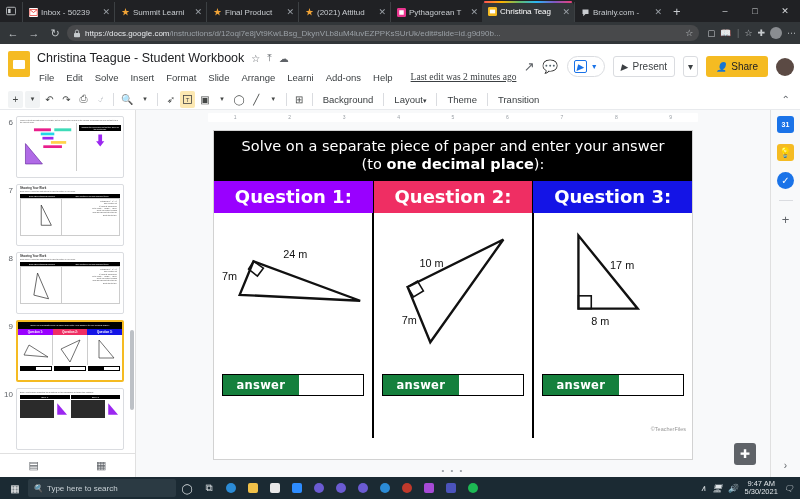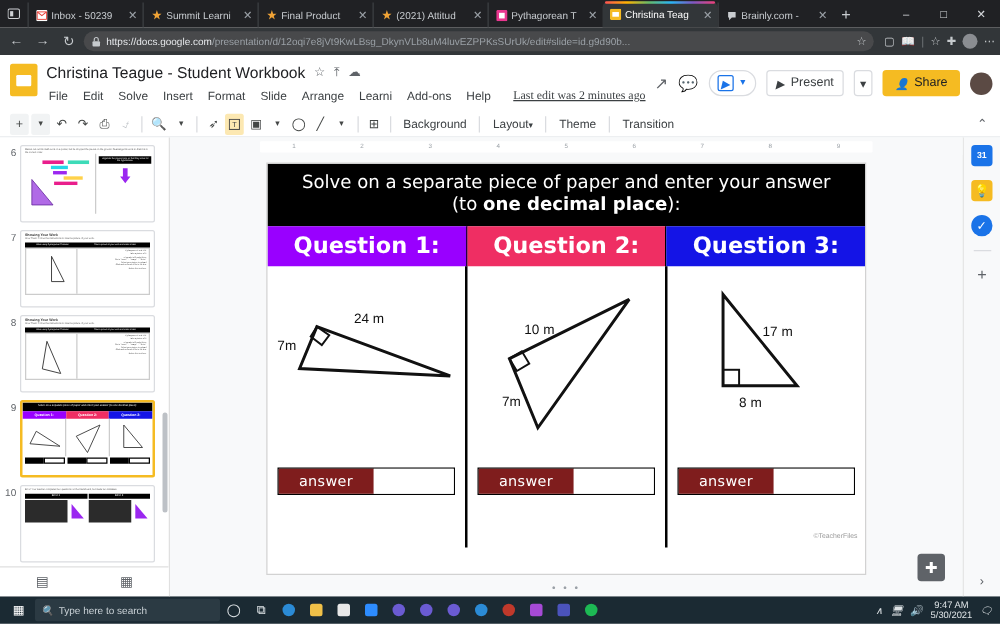--- a/index.html
+++ b/index.html
@@ -167,21 +167,21 @@
   }
   .qcell:last-child { border-right: none; }
   .bodyrow { display:flex; height: 225px; }
   .bodycell { flex:1; border-right: 2px solid #000; position:relative; }
   .bodycell:last-child { border-right:none; }
   .ansbox {
     position:absolute; left: 8px; bottom: 42px; right: 8px; height: 22px;
     display:flex; border:1.5px solid #000;
   }
   .ansbox .lbl {
-    background:#7f1d1d; color:#fff; font-weight:normal; font-size:11.5px;
+    background:#15803d; color:#fff; font-weight:bold; font-size:11.5px;
     display:flex; align-items:center; justify-content:center; width: 54%;
     font-family:"DejaVu Sans", sans-serif; letter-spacing:0.3px;
   }
   .ansbox .fill { flex:1; background:#fff; }
   .credit { position:absolute; right:6px; bottom:6px; font-size:5.5px; color:#999; }
 
   .slide-dots {
     position:absolute; bottom: 2px; left:0; right:0; text-align:center;
     color:#9aa0a6; font-size:8px; letter-spacing:2px;
   }
@@ -298,21 +298,21 @@
 
 <div class="browser-addressbar">
   <span class="navbtn">←</span>
   <span class="navbtn">→</span>
   <span class="navbtn">↻</span>
   <div class="urlbox">
     <svg width="8" height="9" viewBox="0 0 8 9">
         <rect x="1" y="4" width="6" height="4.2" rx="0.8" fill="#c6cacd"></rect>
         <path d="M2.4 4V2.6a1.6 1.6 0 013.2 0V4" fill="none" stroke="#c6cacd" stroke-width="0.9"></path>
       </svg>
-    <span class="url"><b>https://docs.google.com</b><span>/presentation/d/12oqi7e8jVt9KwLBsg_DkynVLb8uM4luvEZPPKsSUrUk/edit#slide=id.g9d90b...</span></span>
+    <span class="url"><b>https://docs.google.com</b><span>/instructions/d/12oqi7e8jVt9KwLBsg_DkynVLb8uM4luvEZPPKsSUrUk/edit#slide=id.g9d90b...</span></span>
     <span style="color:#c6cacd;font-size:9px">☆</span>
   </div>
   <div class="addr-icons">
     <span>▢</span>
     <span>📖</span>
     <span style="opacity:.4">|</span>
     <span>☆</span>
     <span>✚</span>
     <span>
         <i class="avatar-circle"></i>

